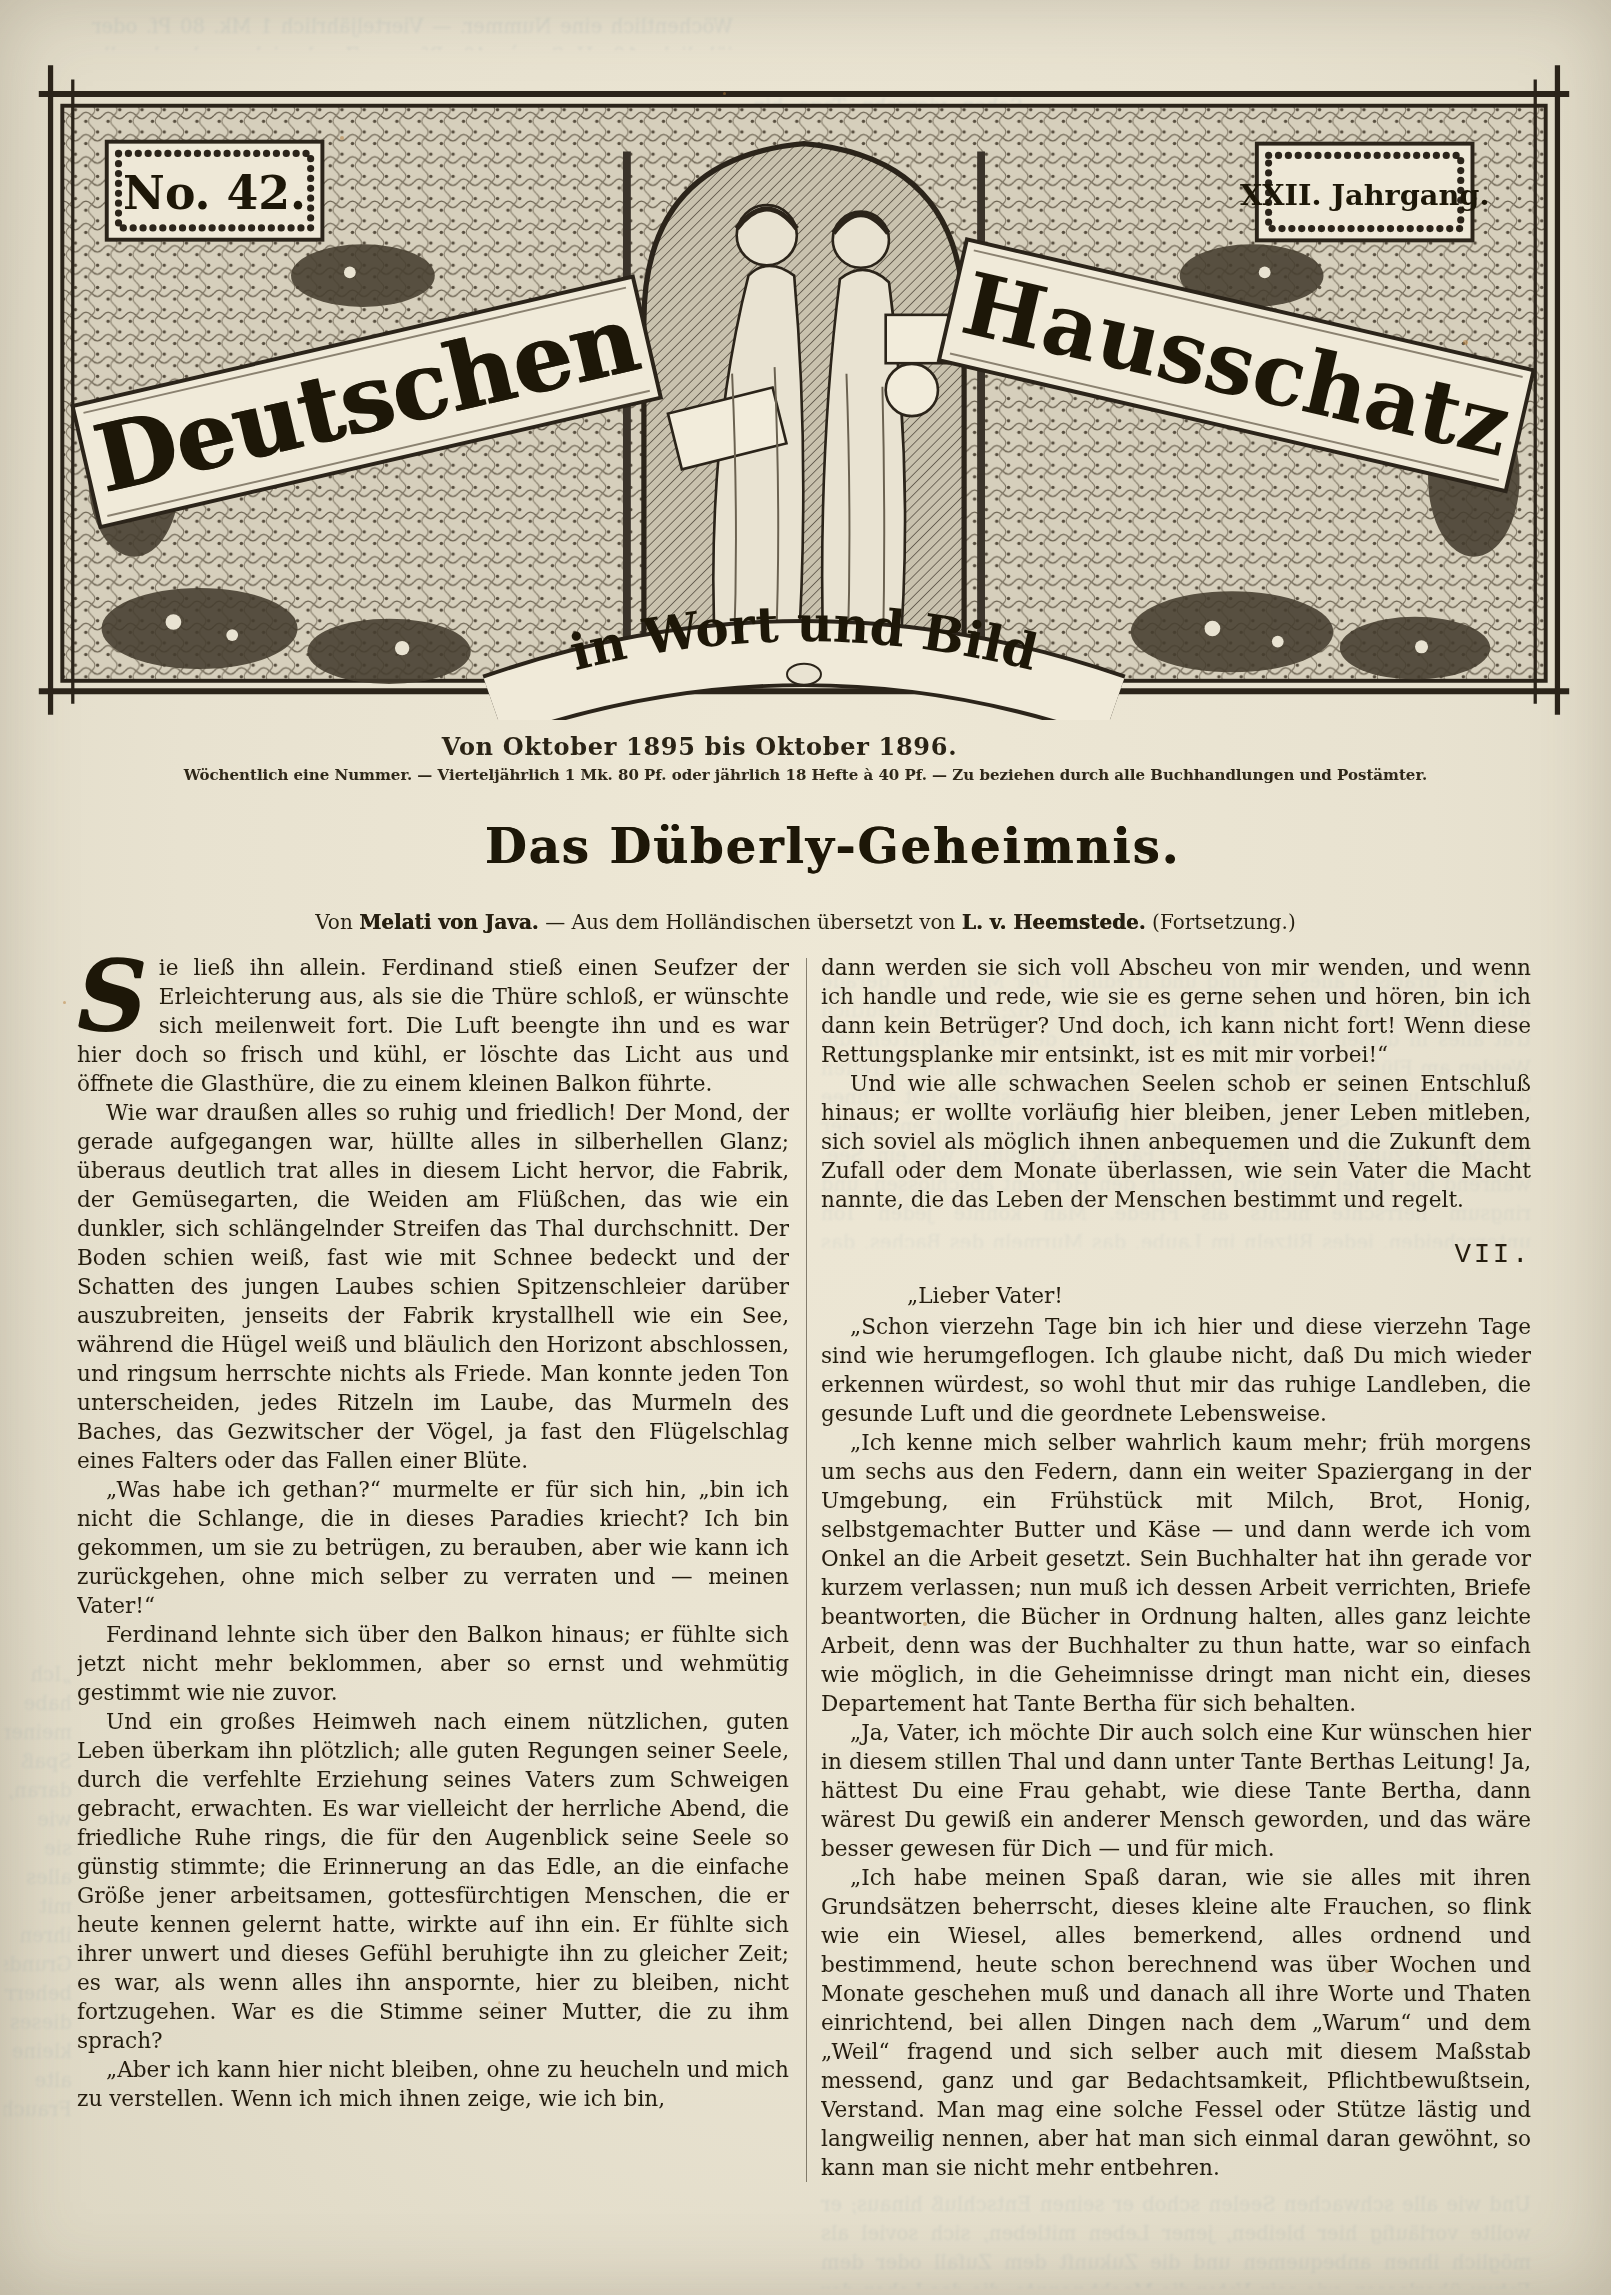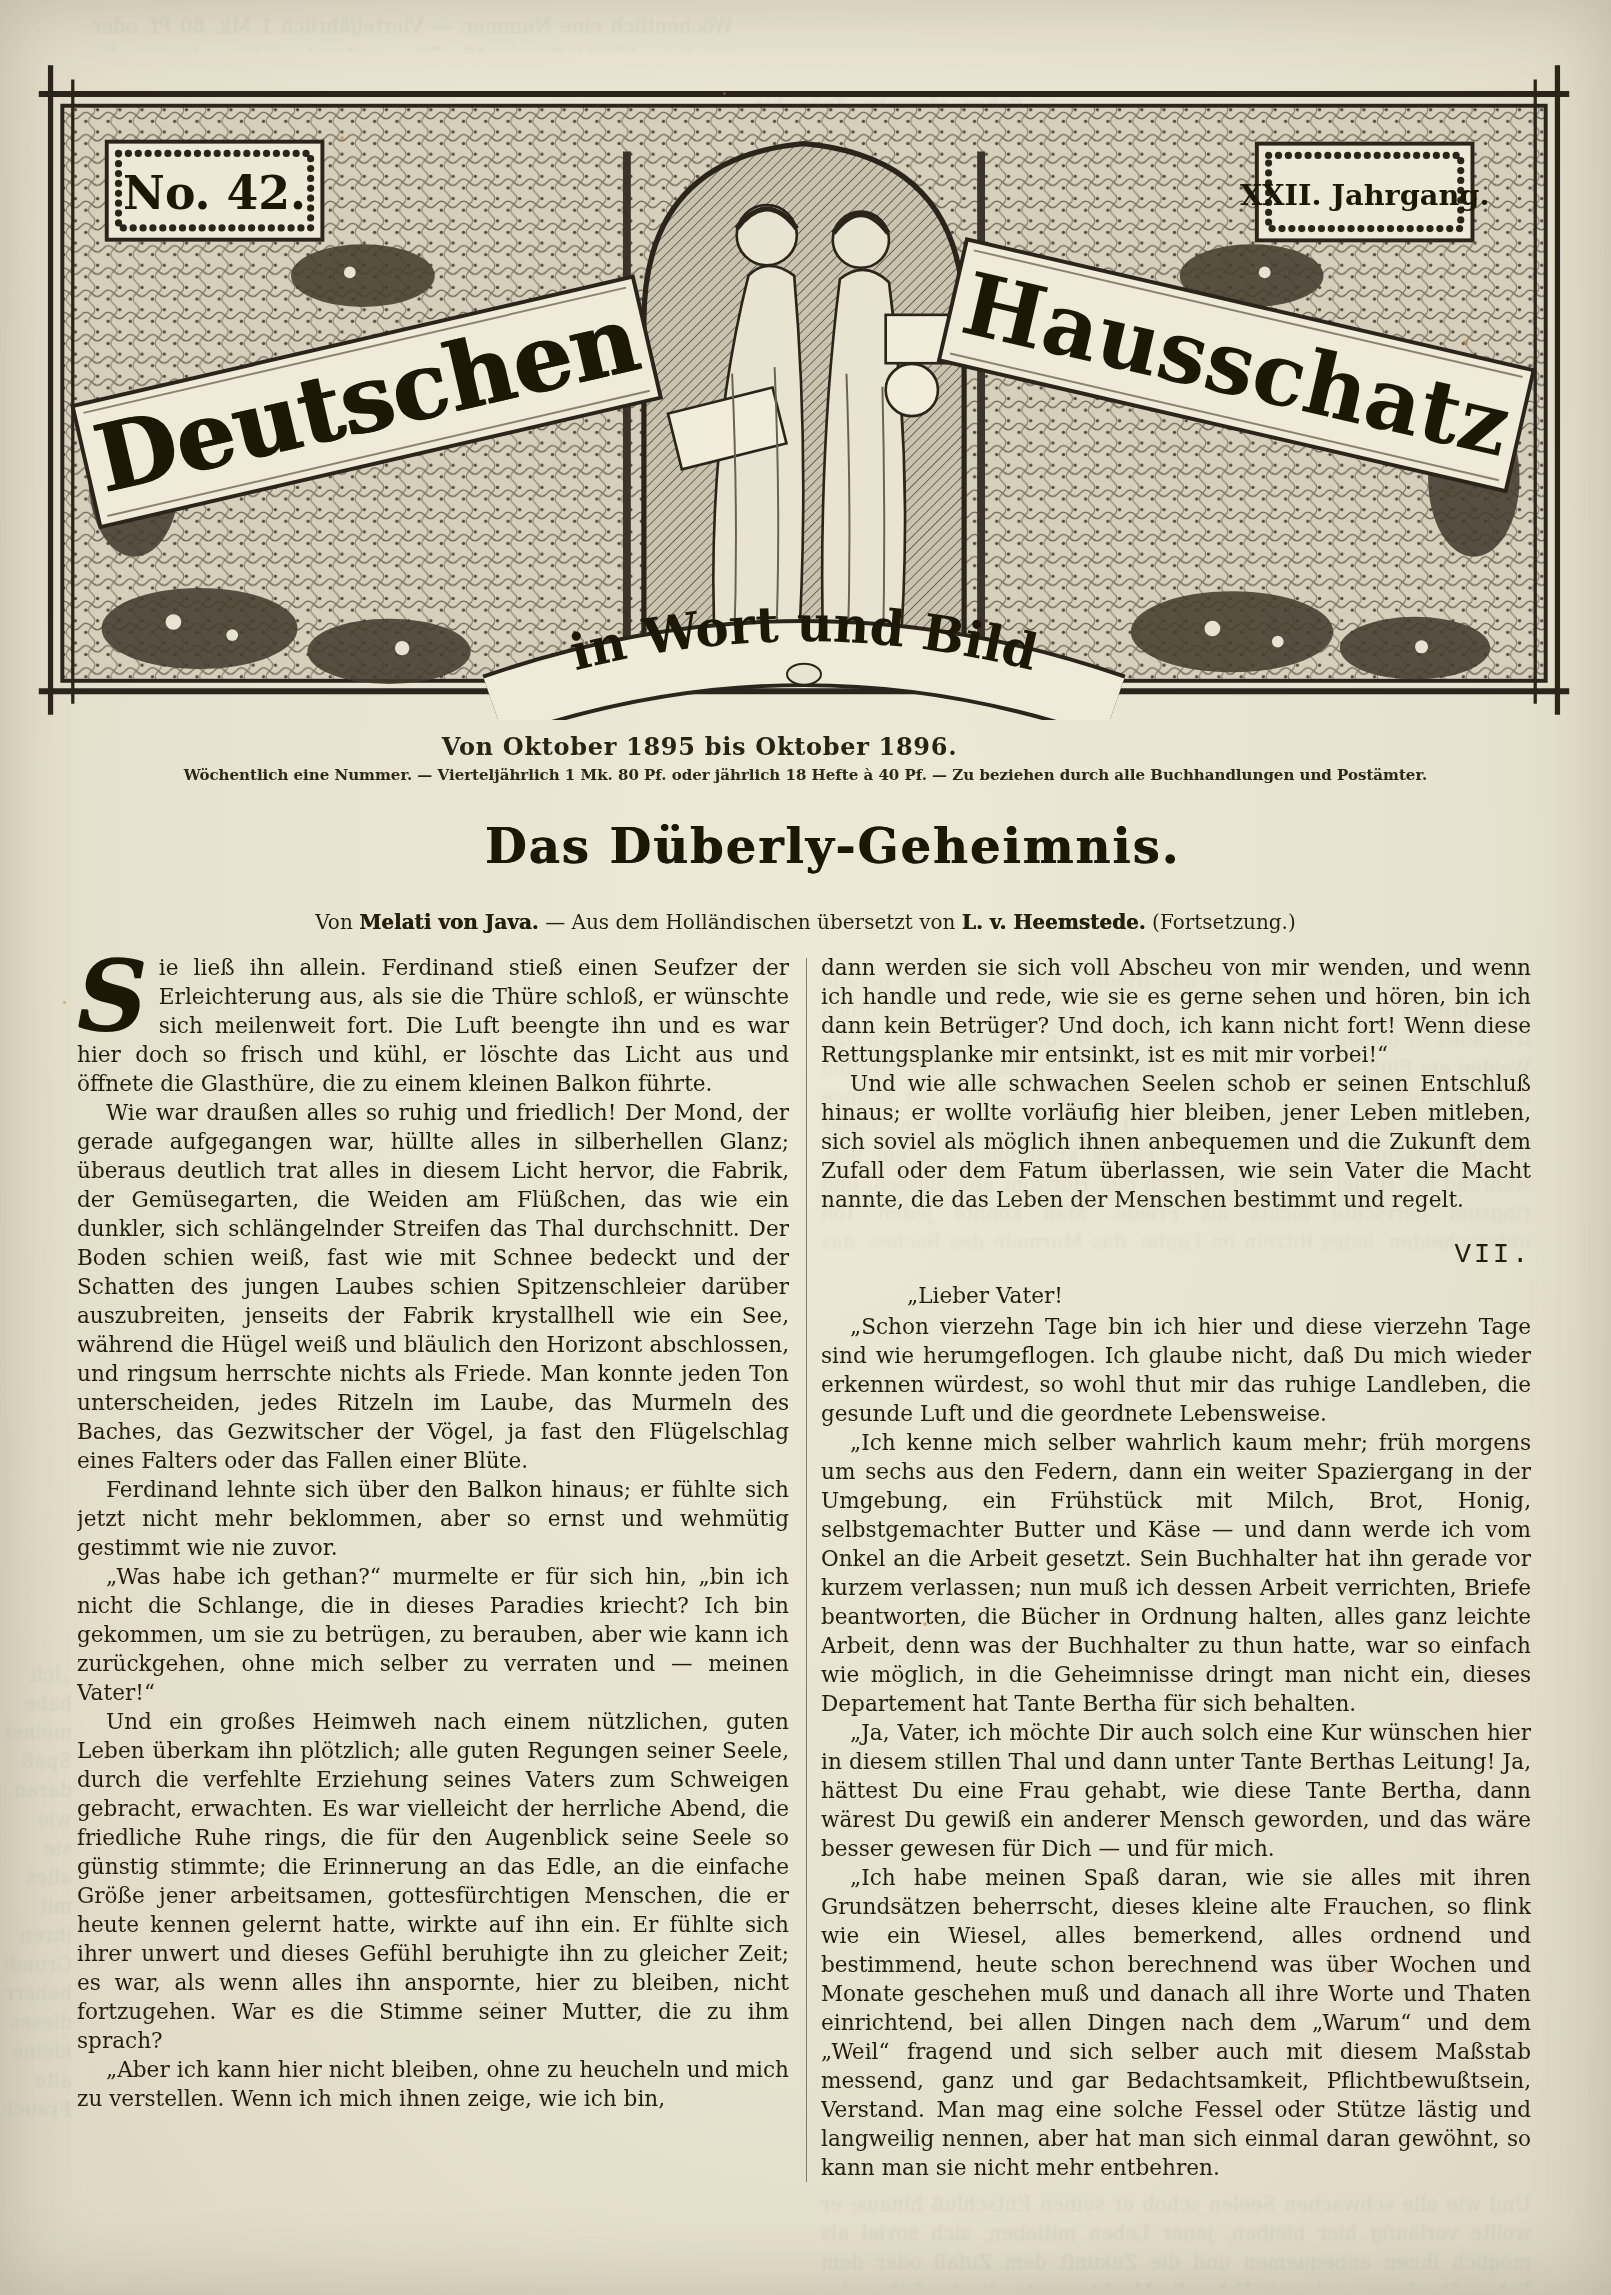--- a/index.html
+++ b/index.html
@@ -164,29 +164,29 @@
   <h1 class="abs title">Das Düberly-Geheimnis.</h1>
   <div class="abs byline">
     <span>Von </span><span class="b">Melati von Java.</span><span> — Aus dem Holländischen übersetzt von </span><span class="b">L. v. Heemstede.</span><span> (Fortsetzung.)</span>
   </div>
 
   <div class="abs colrule"></div>
 
   <section class="abs col left" lang="de">
     <p class="noindent"><span class="dropcap">S</span><span>ie ließ ihn allein. Ferdinand stieß einen Seufzer der Erleichterung aus, als sie die Thüre schloß, er wünschte sich meilenweit fort. Die Luft beengte ihn und es war hier doch so frisch und kühl, er löschte das Licht aus und öffnete die Glasthüre, die zu einem kleinen Balkon führte.</span></p>
     <p>Wie war draußen alles so ruhig und friedlich! Der Mond, der gerade aufgegangen war, hüllte alles in silberhellen Glanz; überaus deutlich trat alles in diesem Licht hervor, die Fabrik, der Gemüsegarten, die Weiden am Flüßchen, das wie ein dunkler, sich schlängelnder Streifen das Thal durchschnitt. Der Boden schien weiß, fast wie mit Schnee bedeckt und der Schatten des jungen Laubes schien Spitzenschleier darüber auszubreiten, jenseits der Fabrik krystallhell wie ein See, während die Hügel weiß und bläulich den Horizont abschlossen, und ringsum herrschte nichts als Friede. Man konnte jeden Ton unterscheiden, jedes Ritzeln im Laube, das Murmeln des Baches, das Gezwitscher der Vögel, ja fast den Flügelschlag eines Falters oder das Fallen einer Blüte.</p>
+    <p>„Was habe ich gethan?“ murmelte er für sich hin, „bin ich nicht die Schlange, die in dieses Paradies kriecht? Ich bin gekommen, um sie zu betrügen, zu berauben, aber wie kann ich zurückgehen, ohne mich selber zu verraten und — meinen Vater!“</p>
     <p>Ferdinand lehnte sich über den Balkon hinaus; er fühlte sich jetzt nicht mehr beklommen, aber so ernst und wehmütig gestimmt wie nie zuvor.</p>
-    <p>„Was habe ich gethan?“ murmelte er für sich hin, „bin ich nicht die Schlange, die in dieses Paradies kriecht? Ich bin gekommen, um sie zu betrügen, zu berauben, aber wie kann ich zurückgehen, ohne mich selber zu verraten und — meinen Vater!“</p>
     <p>Und ein großes Heimweh nach einem nützlichen, guten Leben überkam ihn plötzlich; alle guten Regungen seiner Seele, durch die verfehlte Erziehung seines Vaters zum Schweigen gebracht, erwachten. Es war vielleicht der herrliche Abend, die friedliche Ruhe rings, die für den Augenblick seine Seele so günstig stimmte; die Erinnerung an das Edle, an die einfache Größe jener arbeitsamen, gottesfürchtigen Menschen, die er heute kennen gelernt hatte, wirkte auf ihn ein. Er fühlte sich ihrer unwert und dieses Gefühl beruhigte ihn zu gleicher Zeit; es war, als wenn alles ihn anspornte, hier zu bleiben, nicht fortzugehen. War es die Stimme seiner Mutter, die zu ihm sprach?</p>
     <p>„Aber ich kann hier nicht bleiben, ohne zu heucheln und mich zu verstellen. Wenn ich mich ihnen zeige, wie ich bin,</p>
   </section>
 
   <section class="abs col right" lang="de">
     <p class="noindent">dann werden sie sich voll Abscheu von mir wenden, und wenn ich handle und rede, wie sie es gerne sehen und hören, bin ich dann kein Betrüger? Und doch, ich kann nicht fort! Wenn diese Rettungsplanke mir entsinkt, ist es mit mir vorbei!“</p>
-    <p>Und wie alle schwachen Seelen schob er seinen Entschluß hinaus; er wollte vorläufig hier bleiben, jener Leben mitleben, sich soviel als möglich ihnen anbequemen und die Zukunft dem Zufall oder dem Fatum überlassen, wie sein Vater die Macht nannte, die das Leben der Menschen bestimmt und regelt.</p>
+    <p>Und wie alle schwachen Seelen schob er seinen Entschluß hinaus; er wollte vorläufig hier bleiben, jener Leben mitleben, sich soviel als möglich ihnen anbequemen und die Zukunft dem Zufall oder dem Monate überlassen, wie sein Vater die Macht nannte, die das Leben der Menschen bestimmt und regelt.</p>
     <h2 class="chapter">VII.</h2>
     <p class="salutation">„Lieber Vater!</p>
     <p>„Schon vierzehn Tage bin ich hier und diese vierzehn Tage sind wie herumgeflogen. Ich glaube nicht, daß Du mich wieder erkennen würdest, so wohl thut mir das ruhige Landleben, die gesunde Luft und die geordnete Lebensweise.</p>
     <p>„Ich kenne mich selber wahrlich kaum mehr; früh morgens um sechs aus den Federn, dann ein weiter Spaziergang in der Umgebung, ein Frühstück mit Milch, Brot, Honig, selbstgemachter Butter und Käse — und dann werde ich vom Onkel an die Arbeit gesetzt. Sein Buchhalter hat ihn gerade vor kurzem verlassen; nun muß ich dessen Arbeit verrichten, Briefe beantworten, die Bücher in Ordnung halten, alles ganz leichte Arbeit, denn was der Buchhalter zu thun hatte, war so einfach wie möglich, in die Geheimnisse dringt man nicht ein, dieses Departement hat Tante Bertha für sich behalten.</p>
     <p>„Ja, Vater, ich möchte Dir auch solch eine Kur wünschen hier in diesem stillen Thal und dann unter Tante Berthas Leitung! Ja, hättest Du eine Frau gehabt, wie diese Tante Bertha, dann wärest Du gewiß ein anderer Mensch geworden, und das wäre besser gewesen für Dich — und für mich.</p>
     <p>„Ich habe meinen Spaß daran, wie sie alles mit ihren Grundsätzen beherrscht, dieses kleine alte Frauchen, so flink wie ein Wiesel, alles bemerkend, alles ordnend und bestimmend, heute schon berechnend was über Wochen und Monate geschehen muß und danach all ihre Worte und Thaten einrichtend, bei allen Dingen nach dem „Warum“ und dem „Weil“ fragend und sich selber auch mit diesem Maßstab messend, ganz und gar Bedachtsamkeit, Pflichtbewußtsein, Verstand. Man mag eine solche Fessel oder Stütze lästig und langweilig nennen, aber hat man sich einmal daran gewöhnt, so kann man sie nicht mehr entbehren.</p>
   </section>
 
   <div class="fox" style="left:340px;top:136px;width:3.9px;height:3.9px;"></div>
   <div class="fox" style="left:723px;top:92px;width:3.3px;height:3.3px;"></div>

